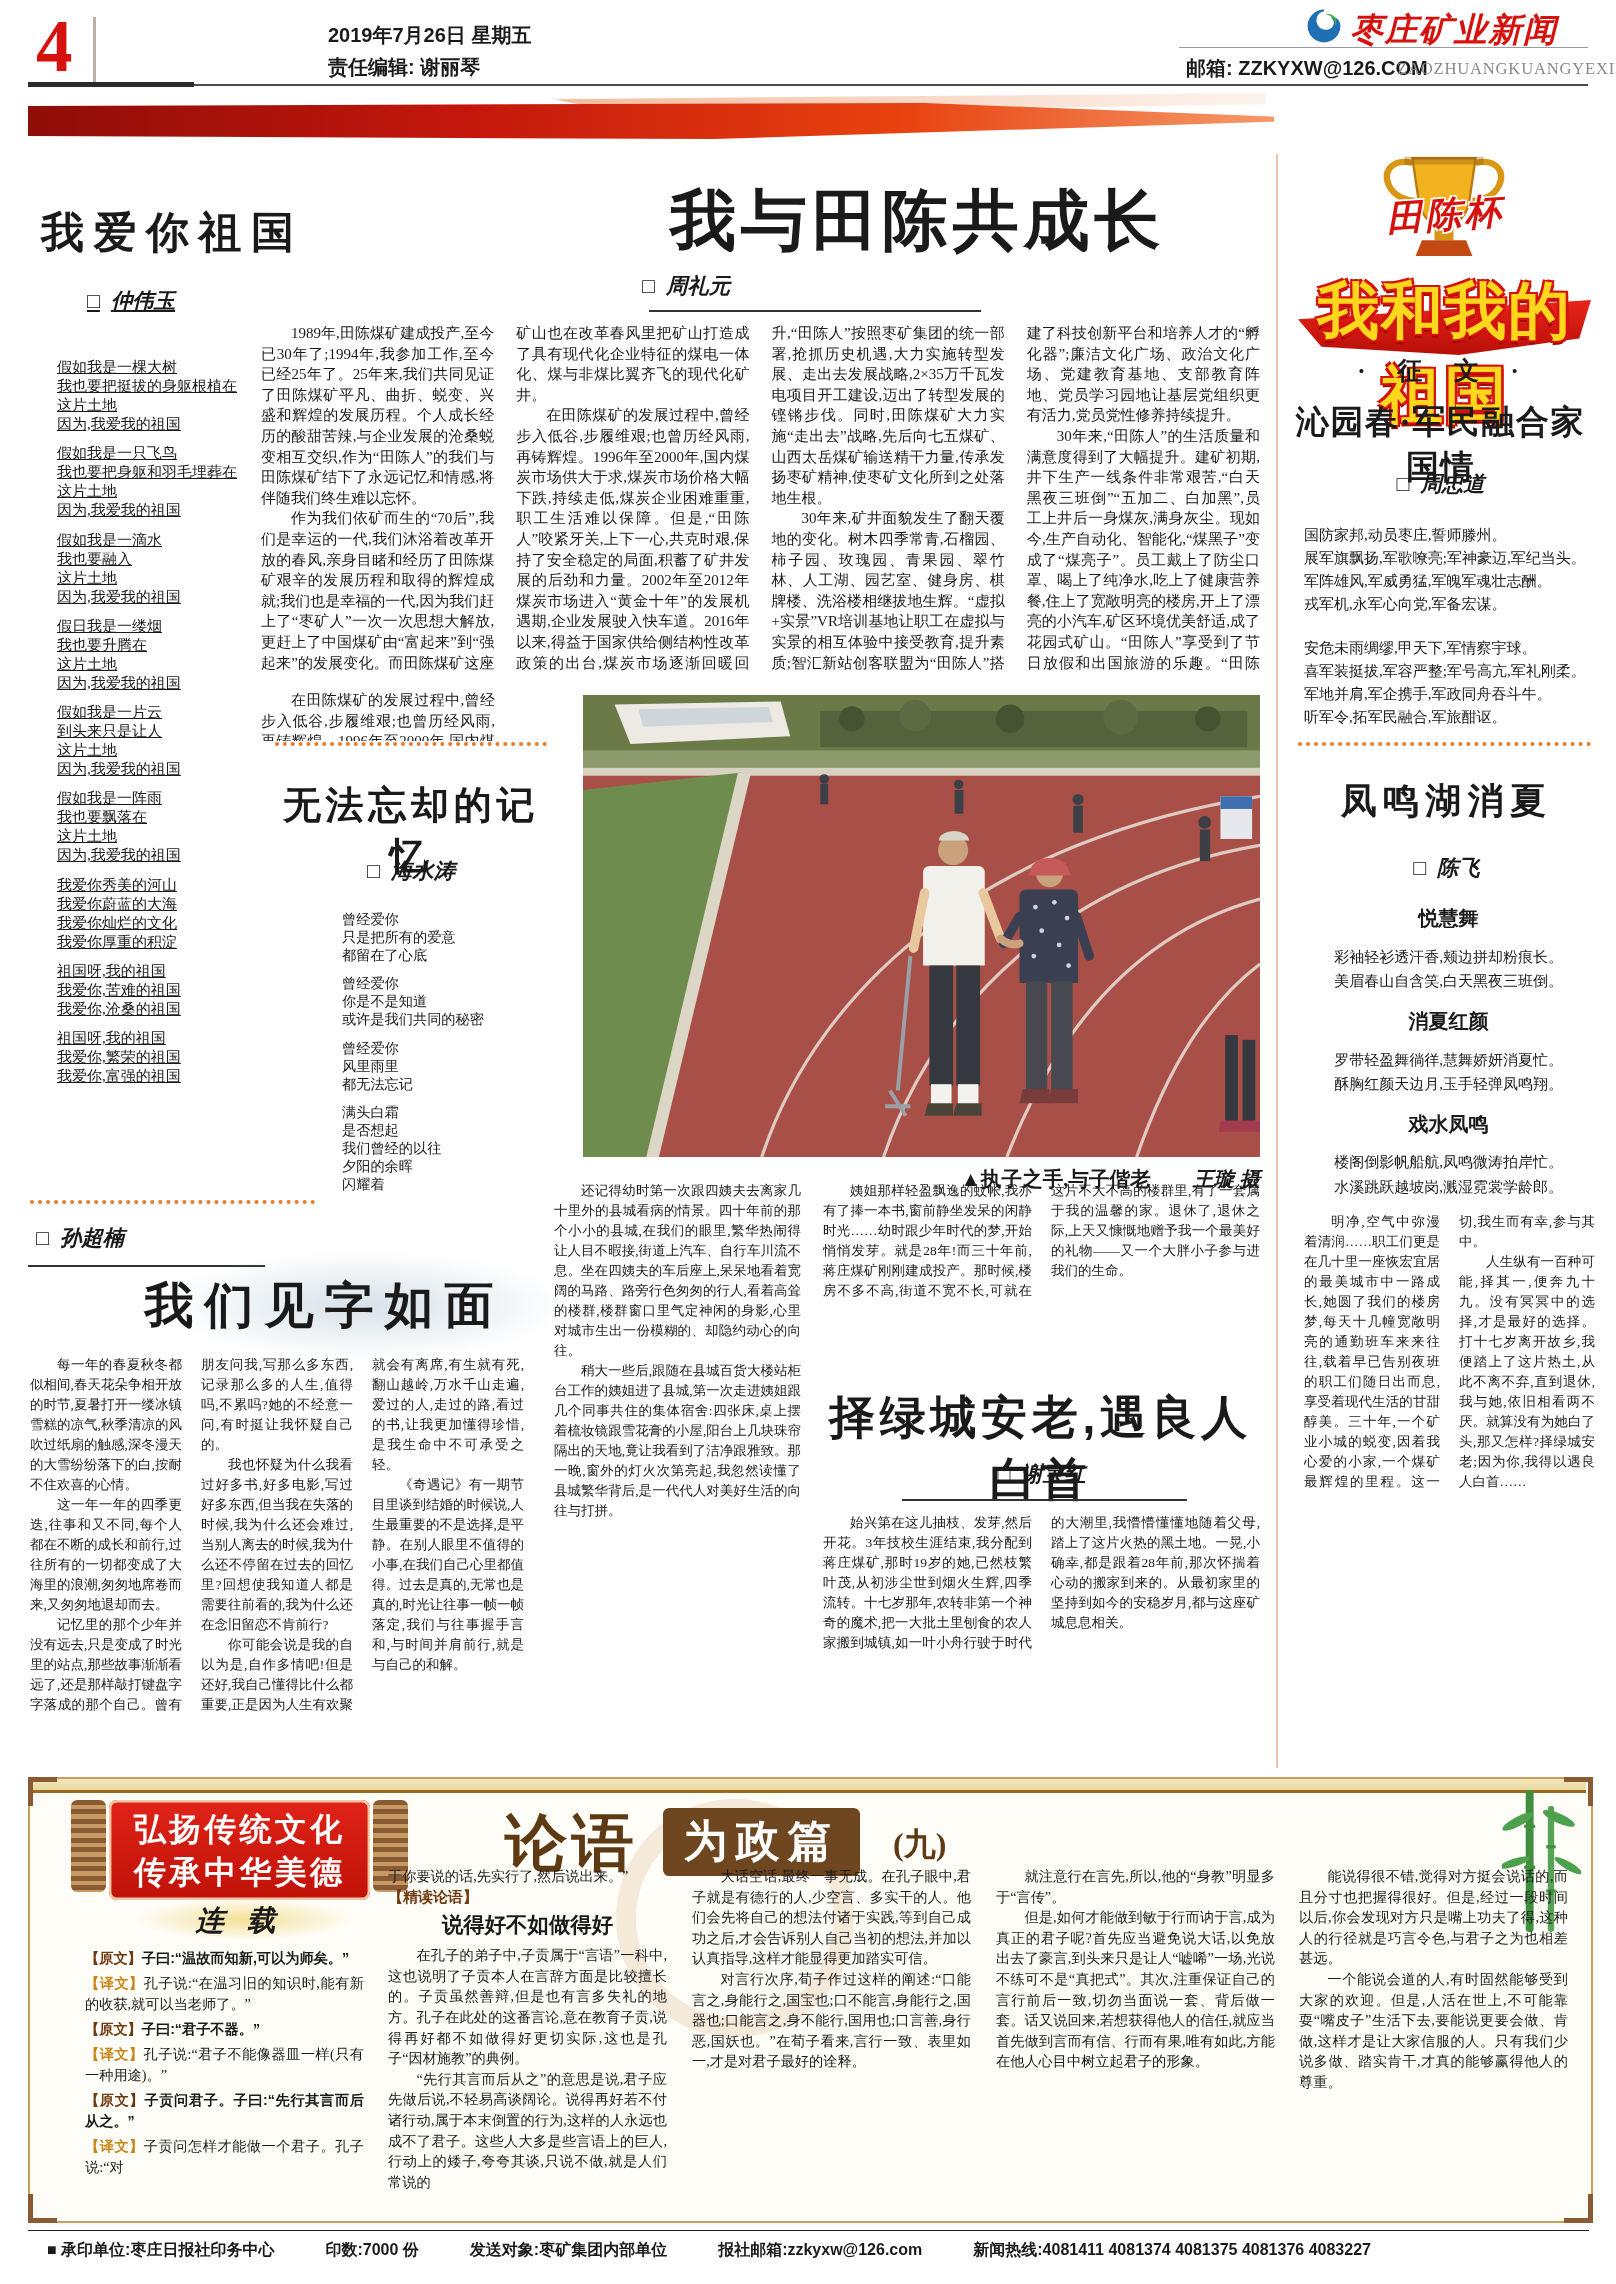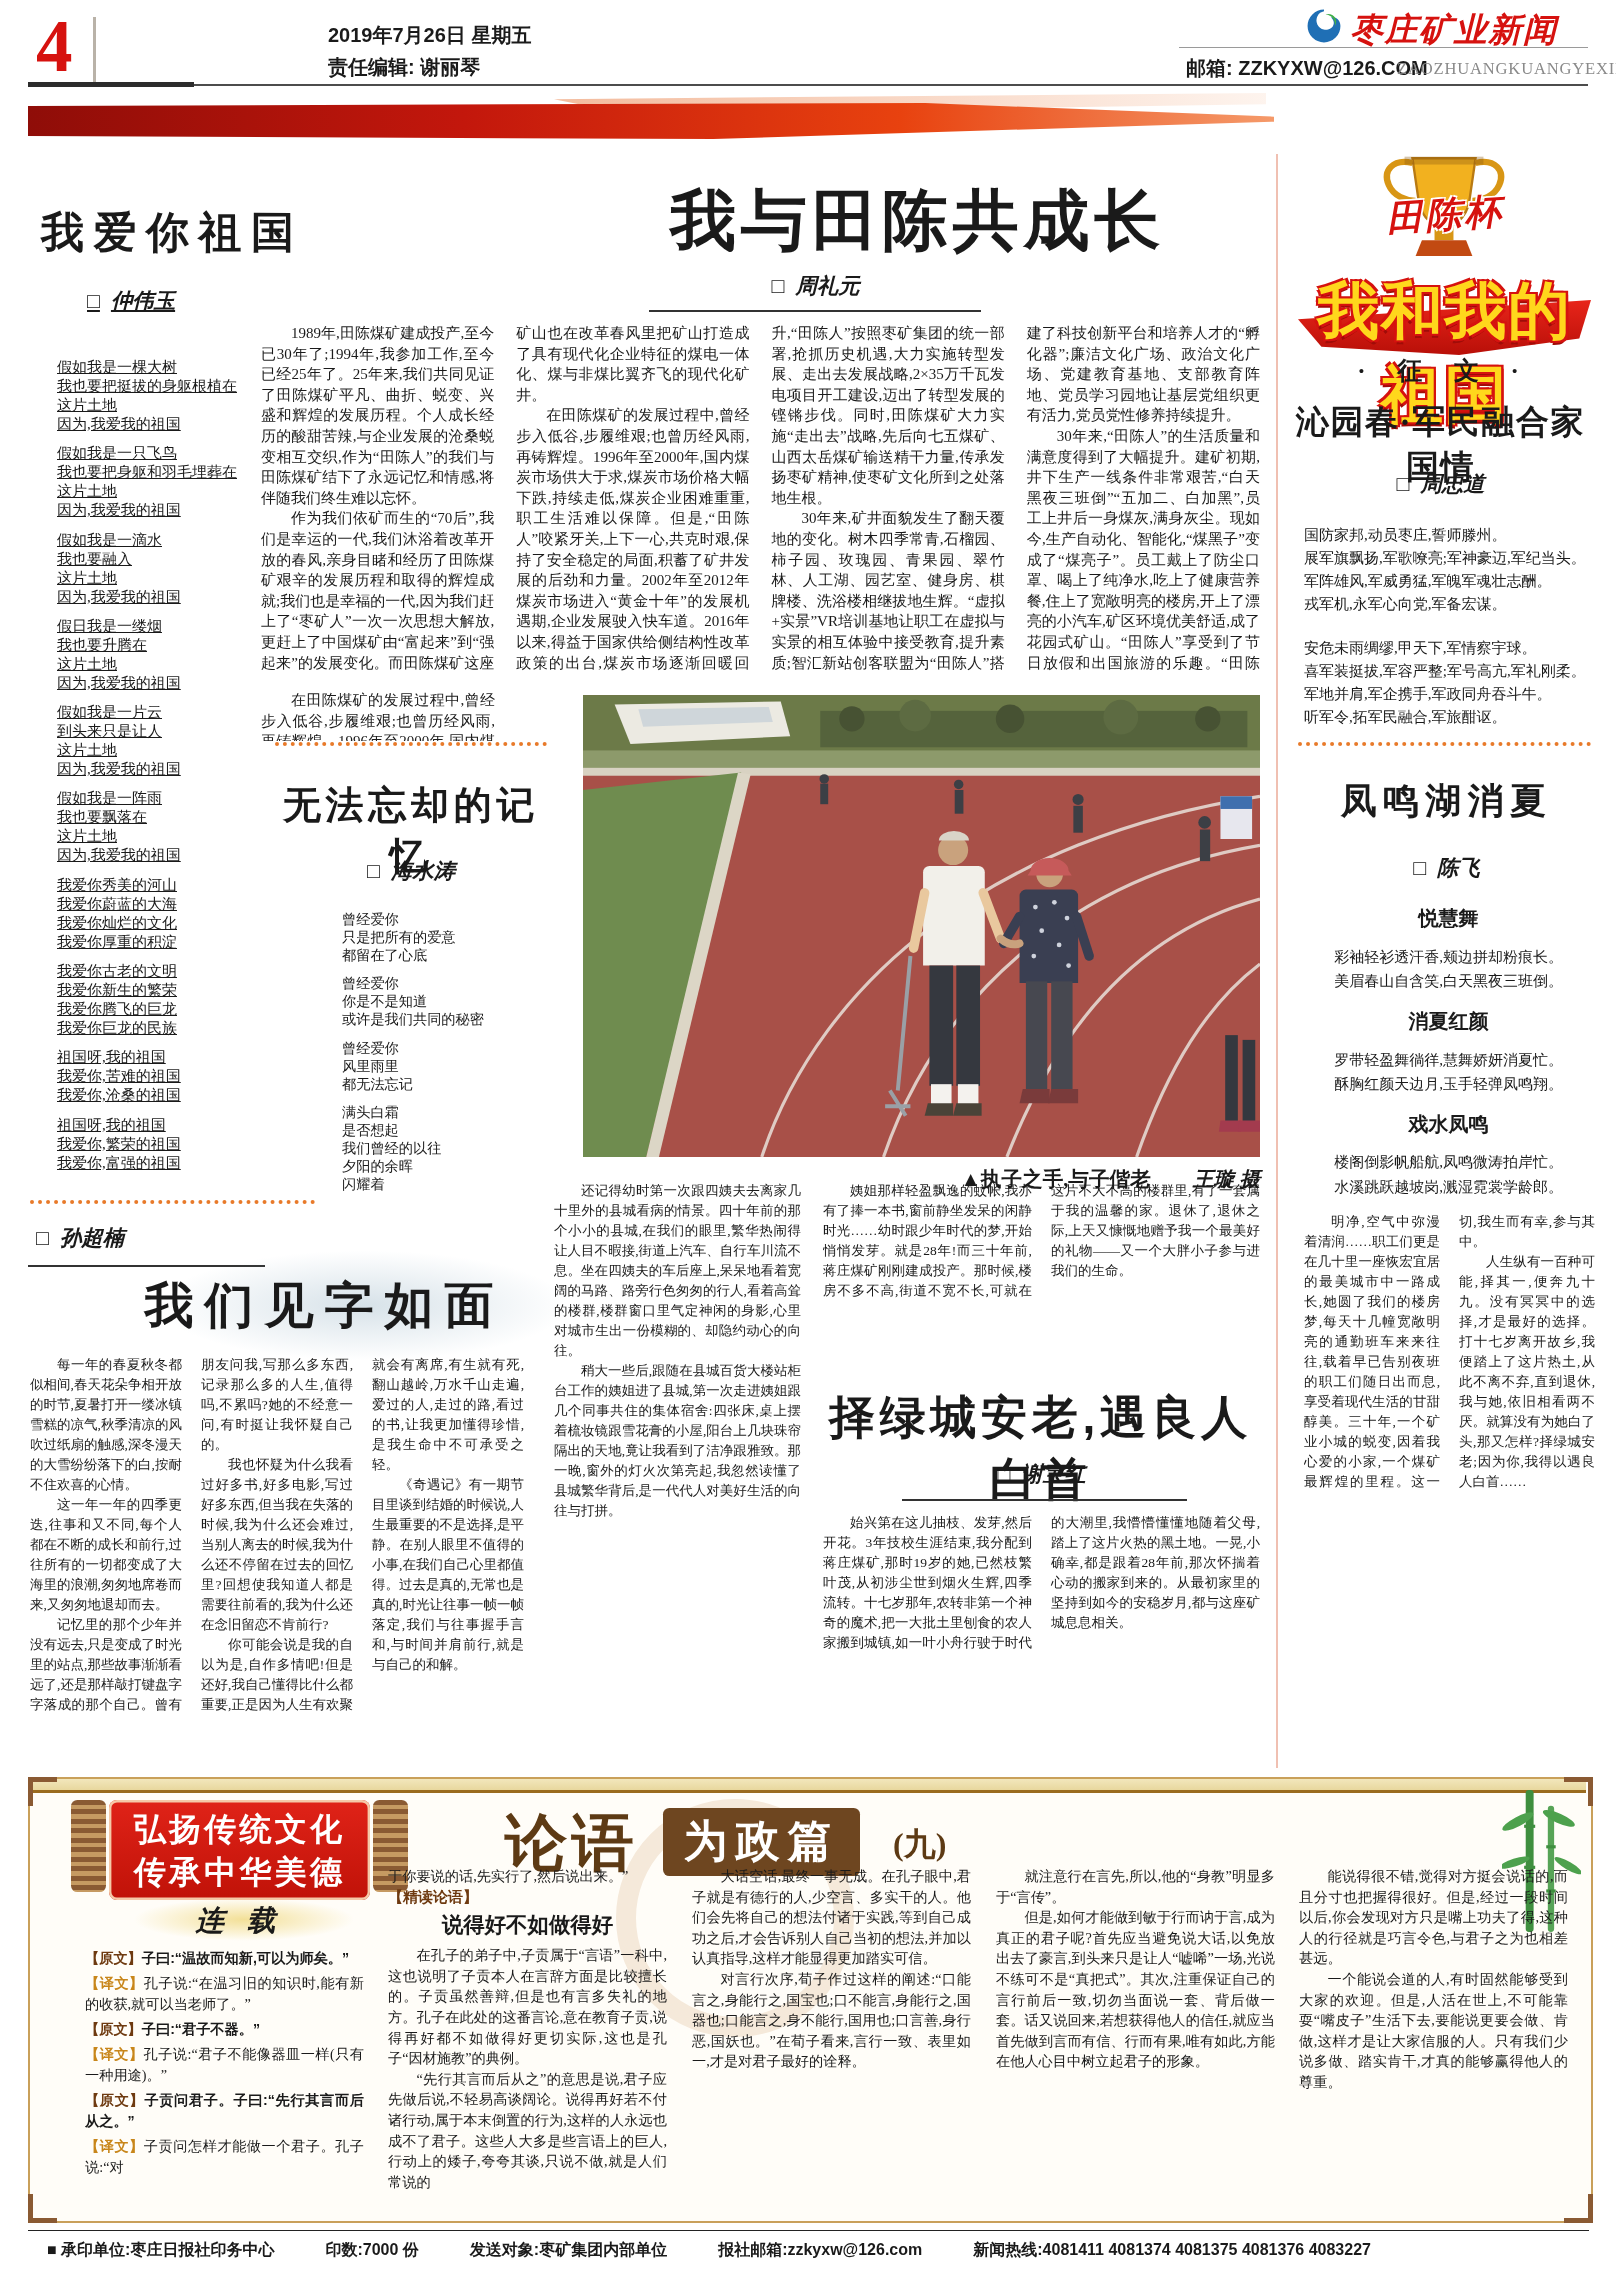--- a/index.html
+++ b/index.html
@@ -162,40 +162,34 @@
         <div class="pline">这片土地</div>
         <div class="pline">因为,我爱我的祖国</div>
       </div>
       <div class="stanza">
         <div class="pline">我爱你秀美的河山</div>
         <div class="pline">我爱你蔚蓝的大海</div>
         <div class="pline">我爱你灿烂的文化</div>
         <div class="pline">我爱你厚重的积淀</div>
       </div>
       <div class="stanza">
-        <div class="pline">我爱你古老的文明</div>
-        <div class="pline">我爱你新生的繁荣</div>
-        <div class="pline">我爱你腾飞的巨龙</div>
-        <div class="pline">我爱你巨龙的民族</div>
-      </div>
-      <div class="stanza">
         <div class="pline">祖国呀,我的祖国</div>
         <div class="pline">我爱你,苦难的祖国</div>
         <div class="pline">我爱你,沧桑的祖国</div>
       </div>
       <div class="stanza">
         <div class="pline">祖国呀,我的祖国</div>
         <div class="pline">我爱你,繁荣的祖国</div>
         <div class="pline">我爱你,富强的祖国</div>
       </div>
     </div>
   <div class="abs dotted" style="left:30px;top:1200px;width:285px;"></div>
 
   <div class="abs h-main" style="left:522px;top:176px;width:791px;text-align:center;">我与田陈共成长</div>
-  <div class="abs byline" style="left:657px;top:271px;width:317px;text-align:center;">
+  <div class="abs byline" style="left:642px;top:271px;width:317px;">
     <span class="sq">□</span><span>周礼元</span>
   </div>
   <div class="abs byrule" style="left:649px;top:310px;width:332px;"></div>
 
   <div class="abs cols4 body-txt" style="left:261px;top:323px;width:999px;height:366px;">
       <p class="para">1989年,田陈煤矿建成投产,至今已30年了;1994年,我参加工作,至今已经25年了。25年来,我们共同见证了田陈煤矿平凡、曲折、蜕变、兴盛和辉煌的发展历程。个人成长经历的酸甜苦辣,与企业发展的沧桑蜕变相互交织,作为“田陈人”的我们与田陈煤矿结下了永远记忆和情感,将伴随我们终生难以忘怀。</p>
       <p class="para">作为我们依矿而生的“70后”,我们是幸运的一代,我们沐浴着改革开放的春风,亲身目睹和经历了田陈煤矿艰辛的发展历程和取得的辉煌成就;我们也是幸福的一代,因为我们赶上了“枣矿人”一次一次思想大解放,更赶上了中国煤矿由“富起来”到“强起来”的发展变化。而田陈煤矿这座矿山也在改革春风里把矿山打造成了具有现代化企业特征的煤电一体化、煤与非煤比翼齐飞的现代化矿井。</p>
       <p class="para">在田陈煤矿的发展过程中,曾经步入低谷,步履维艰;也曾历经风雨,再铸辉煌。1996年至2000年,国内煤炭市场供大于求,煤炭市场价格大幅下跌,持续走低,煤炭企业困难重重,职工生活难以保障。但是,“田陈人”咬紧牙关,上下一心,共克时艰,保持了安全稳定的局面,积蓄了矿井发展的后劲和力量。2002年至2012年煤炭市场进入“黄金十年”的发展机遇期,企业发展驶入快车道。2016年以来,得益于国家供给侧结构性改革政策的出台,煤炭市场逐渐回暖回升,“田陈人”按照枣矿集团的统一部署,抢抓历史机遇,大力实施转型发展、走出去发展战略,2×35万千瓦发电项目开工建设,迈出了转型发展的铿锵步伐。同时,田陈煤矿大力实施“走出去”战略,先后向七五煤矿、山西太岳煤矿输送精干力量,传承发扬枣矿精神,使枣矿文化所到之处落地生根。</p>
       <p class="para">30年来,矿井面貌发生了翻天覆地的变化。树木四季常青,石榴园、柿子园、玫瑰园、青果园、翠竹林、人工湖、园艺室、健身房、棋牌楼、洗浴楼相继拔地生辉。“虚拟+实景”VR培训基地让职工在虚拟与实景的相互体验中接受教育,提升素质;智汇新站创客联盟为“田陈人”搭建了科技创新平台和培养人才的“孵化器”;廉洁文化广场、政治文化广场、党建教育基地、支部教育阵地、党员学习园地让基层党组织更有活力,党员党性修养持续提升。</p>
       <p class="para">30年来,“田陈人”的生活质量和满意度得到了大幅提升。建矿初期,井下生产一线条件非常艰苦,“白天黑夜三班倒”“五加二、白加黑”,员工上井后一身煤灰,满身灰尘。现如今,生产自动化、智能化,“煤黑子”变成了“煤亮子”。员工戴上了防尘口罩、喝上了纯净水,吃上了健康营养餐,住上了宽敞明亮的楼房,开上了漂亮的小汽车,矿区环境优美舒适,成了花园式矿山。“田陈人”享受到了节日放假和出国旅游的乐趣。“田陈人”终于过上了“快乐工作,体面生活”的好日子。</p>

